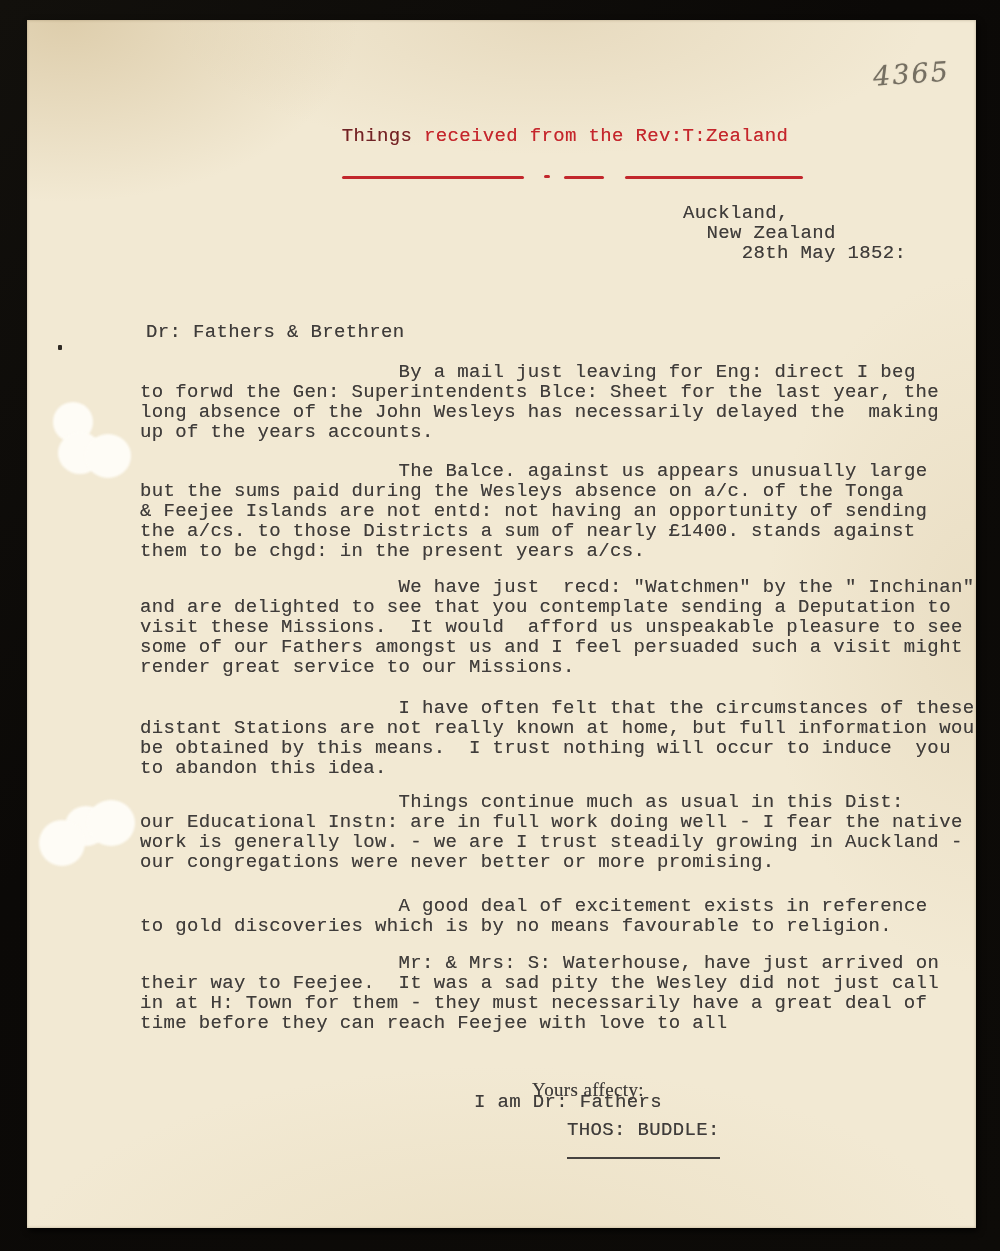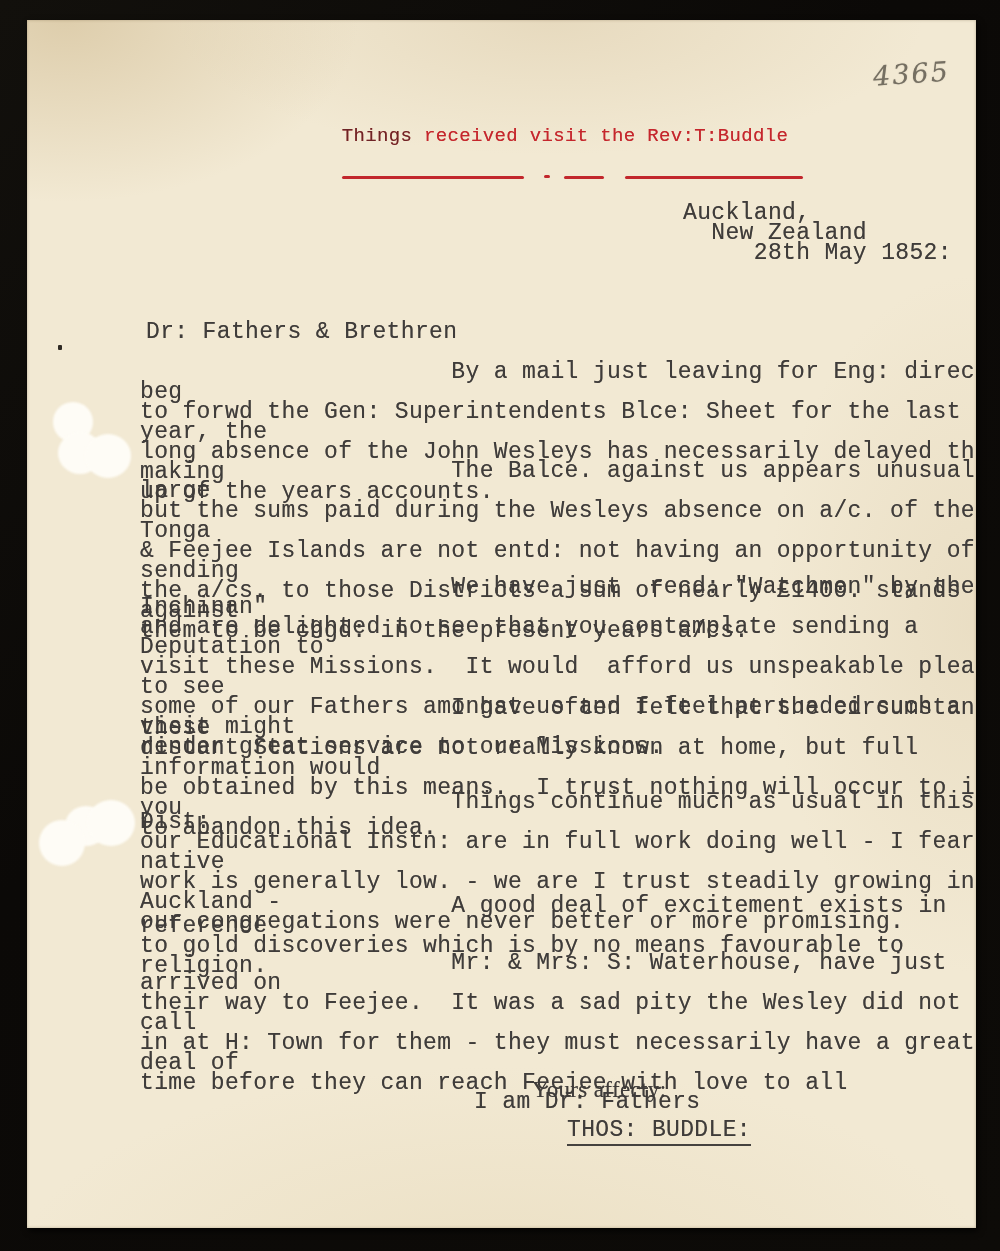--- a/index.html
+++ b/index.html
@@ -13,21 +13,21 @@
     background:
       radial-gradient(ellipse 420px 260px at 4% 0%, rgba(205,183,140,0.55), rgba(205,183,140,0) 70%),
       radial-gradient(ellipse 500px 180px at 55% 0%, rgba(210,190,152,0.35), rgba(210,190,152,0) 75%),
       radial-gradient(ellipse 300px 500px at 100% 50%, rgba(214,196,160,0.30), rgba(214,196,160,0) 70%),
       radial-gradient(ellipse 700px 300px at 50% 104%, rgba(229,215,182,0.5), rgba(229,215,182,0) 70%),
       #f2e9d3;
     overflow:hidden;
     box-shadow: inset 0 0 3px rgba(90,70,40,.35), 2px 3px 6px rgba(0,0,0,.8);
   }
   .typed{
-    color:#3f3c3a; font-size:23px; line-height:20px; letter-spacing:.35px;
+    color:#3f3c3a; font-size:19px; line-height:20px; letter-spacing:.35px;
     white-space:pre-wrap; position:absolute;
     text-shadow:0 0 .6px rgba(63,60,58,.55);
   }
   .red-header{
     position:absolute; left:312px; top:66px; width:452px; text-align:center;
     color:#c5262c; font-size:19px; line-height:20px; letter-spacing:.35px;
     white-space:pre-wrap; text-shadow:0 0 .6px rgba(197,38,44,.6);
   }
   .red-header .first-word{color:#6d2426;}
   .rule{position:absolute; left:315px; top:155px; width:461px; height:4px; display:flex; align-items:center;}
@@ -35,31 +35,31 @@
   .rule .s1{width:182px; margin-right:20px;}
   .rule .s2{width:6px;  margin-right:14px; transform:translateY(-1px);}
   .rule .s3{width:40px; margin-right:21px;}
   .rule .s4{width:178px;}
   .pencil{
     position:absolute; left:846px; top:38px;
     font-family:"DejaVu Serif", serif; font-style:italic;
     font-size:27px; color:#756f62; transform:rotate(-4deg); letter-spacing:2px;
     text-shadow:0 0 1px rgba(117,111,98,.5);
   }
-  .signature{border-bottom:2px solid #45423f; padding-bottom:1px;}
+  .signature{border-bottom:2px solid #45423f; padding-bottom:16px;}
   .blemish{position:absolute; background:#fefcf6; border-radius:50%; filter:blur(1.2px);}
   .speck{position:absolute; width:4px; height:5px; background:#2f2a24; border-radius:1px;}
 </style>
 </head>
 <body>
 
 <div class="paper">
 
   <div class="red-header">
-    <div><span class="first-word">Things</span><span> received visit the Rev:T:Buddle</span></div>
+    <div><span class="first-word">Things</span><span> received from the Rev:T:Zealand</span></div>
   </div>
 
   <div class="rule">
     <div class="seg s1"></div>
     <div class="seg s2"></div>
     <div class="seg s3"></div>
     <div class="seg s4"></div>
   </div>
 
   <div class="pencil">4365</div>

